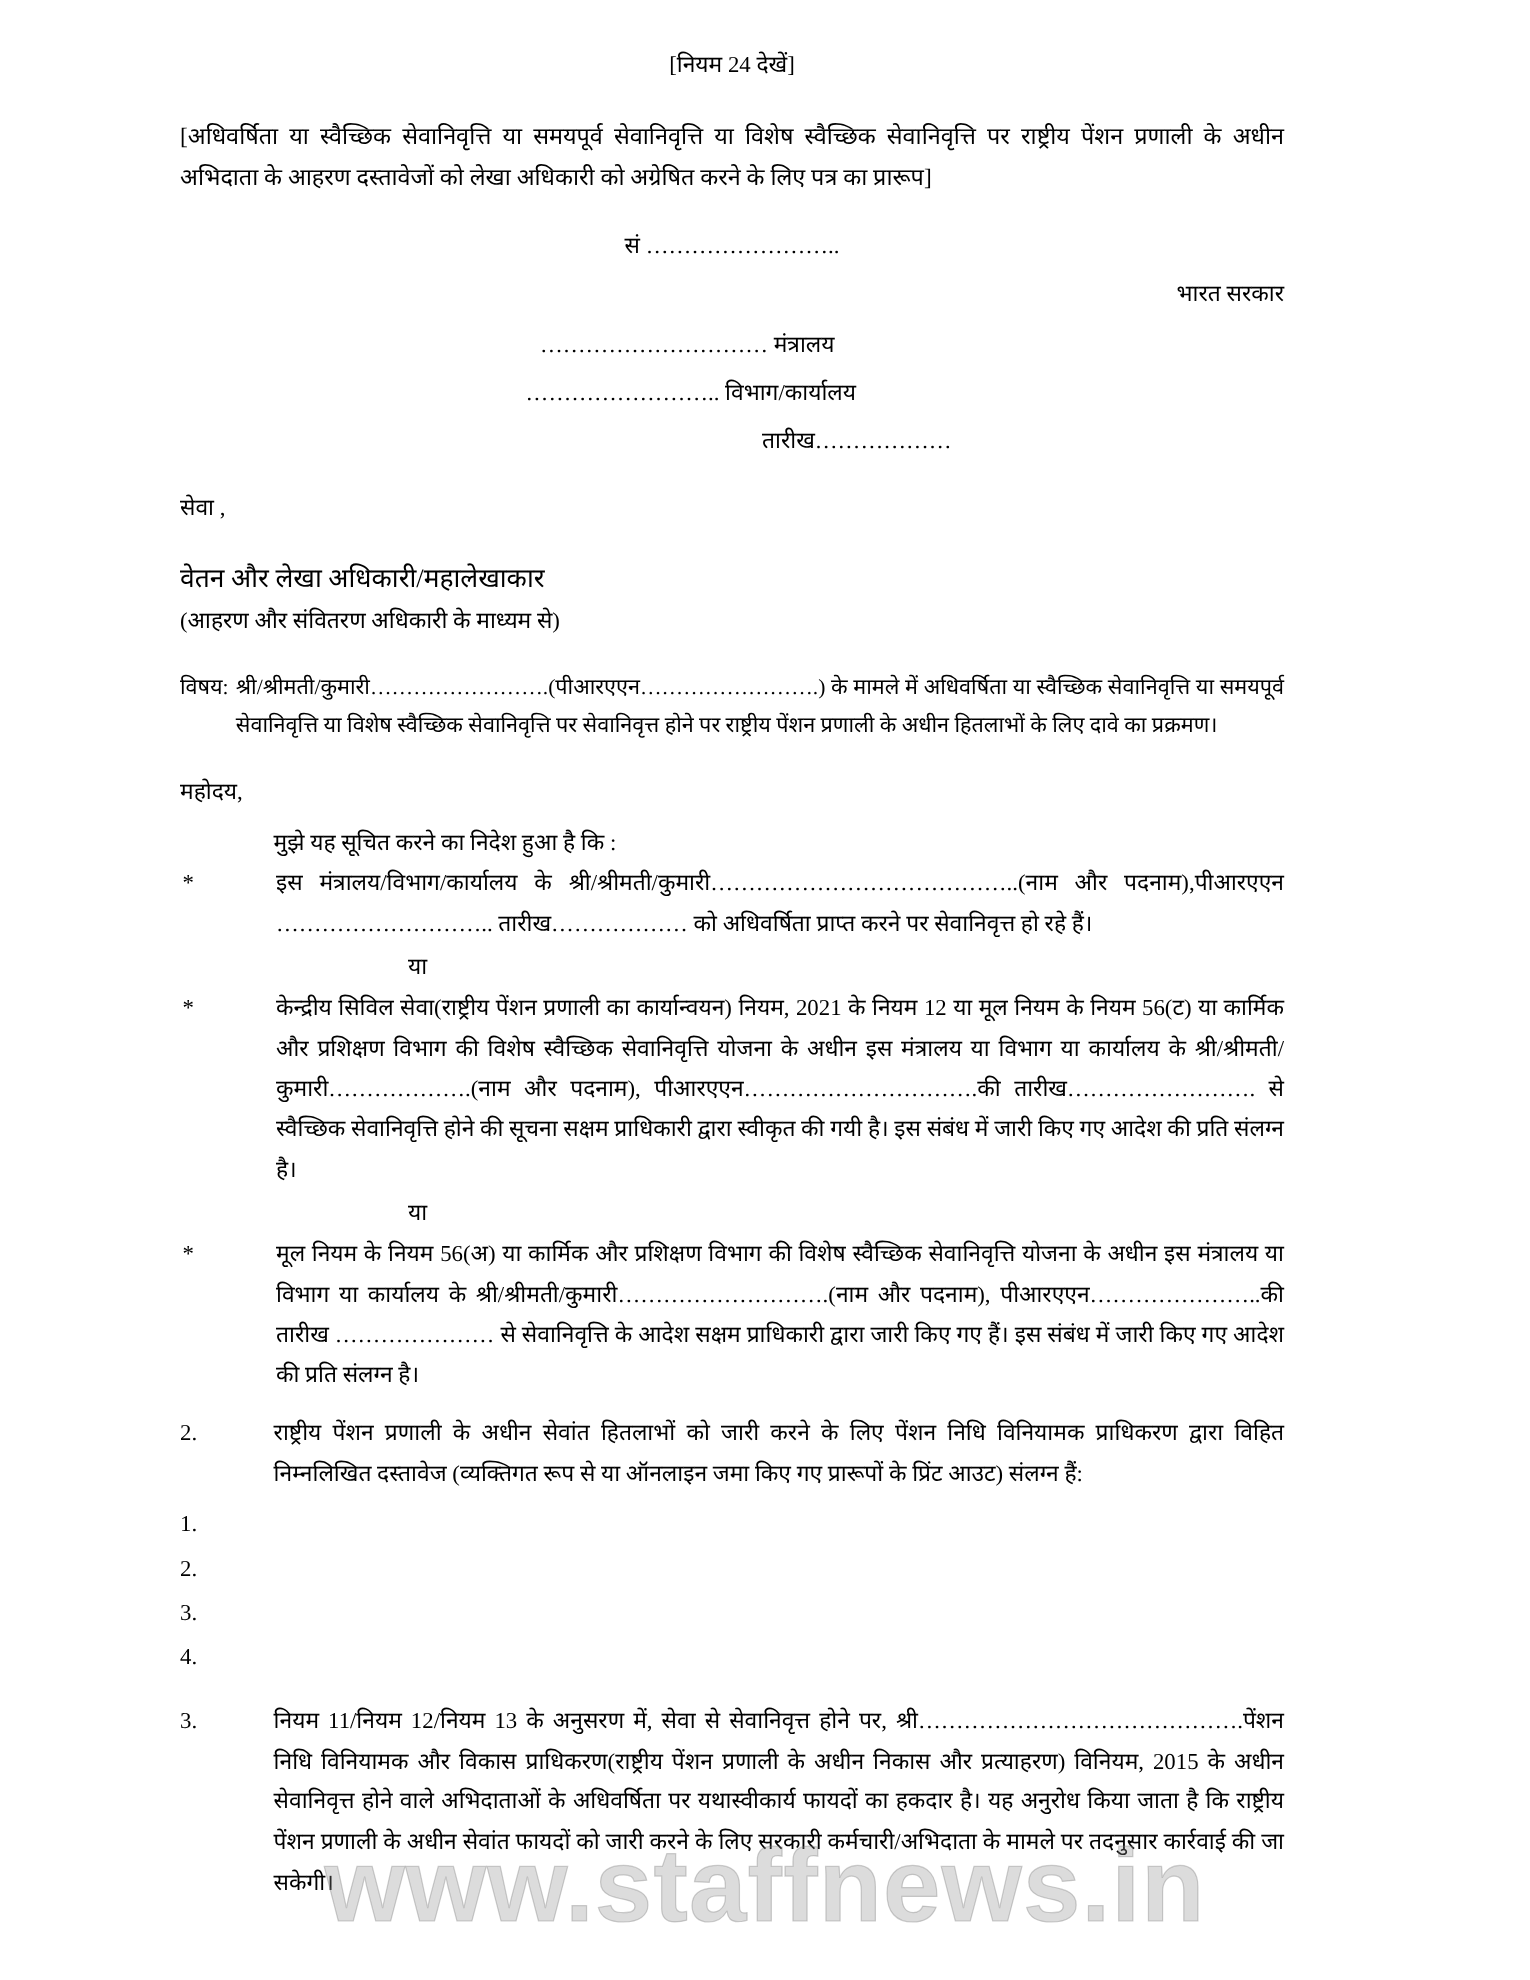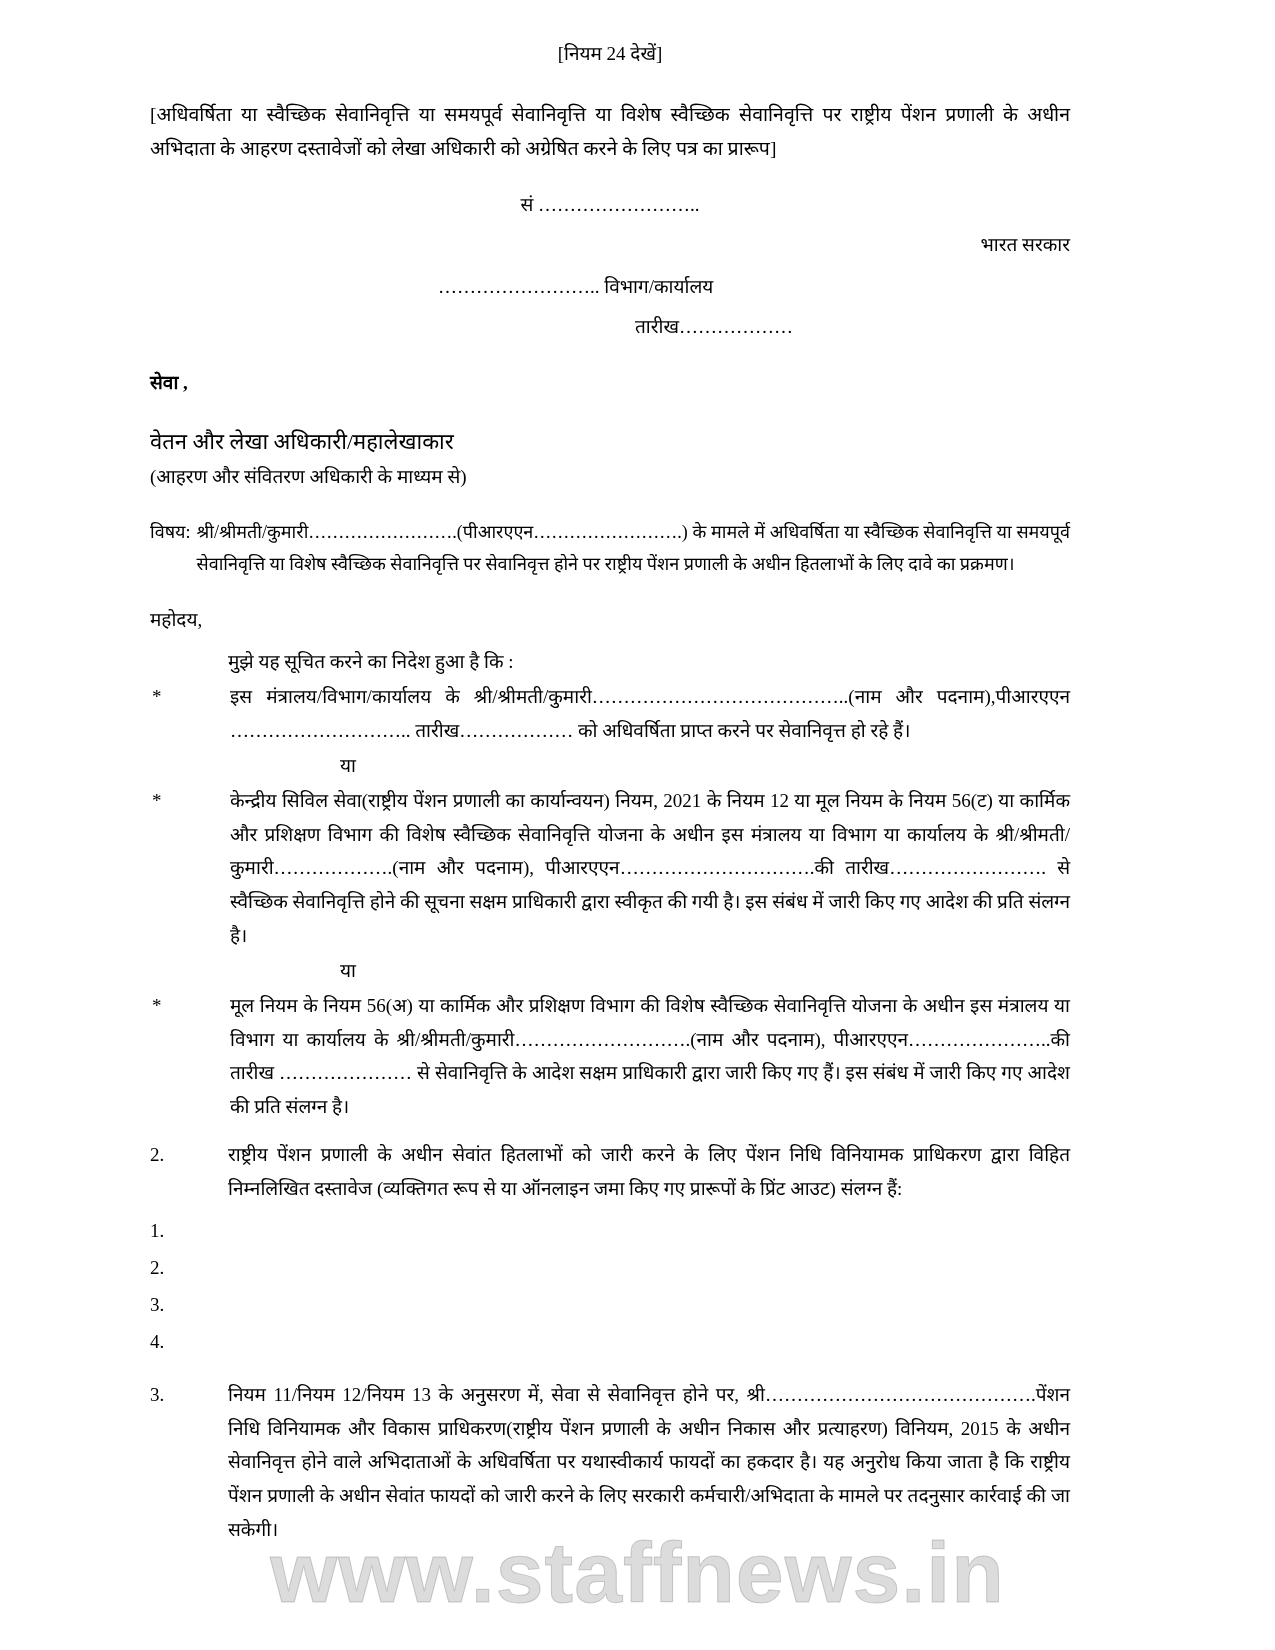--- a/index.html
+++ b/index.html
@@ -44,21 +44,21 @@
   }
   .addr-line {
     font-size: 19px;
     margin: 0 0 14px 0;
   }
   .to-line { text-align: center; }
   .govt { text-align: right; margin-bottom: 16px; }
   .min-line { padding-left: 300px; }
   .dept-line { padding-left: 288px; }
   .date-line { padding-left: 485px; margin-bottom: 30px; }
-  .seva { font-size: 19px; margin: 26px 0 30px 0; font-weight: bold; }
+  .seva { font-size: 19px; margin: 26px 0 30px 0; }
   .block { font-size: 22px; margin: 0 0 8px 0; }
   .block2 { font-size: 19px; margin: 0 0 28px 0; }
   .subject-wrap {
     font-size: 18px;
     margin: 0 0 26px 0;
     display: flex;
     line-height: 1.75;
   }
   .subject-label { flex: 0 0 auto; padding-right: 6px; }
   .subject-body { text-align: justify; }
@@ -112,20 +112,21 @@
 
 <div class="page">
   <div class="content">
 
     <div class="rule-ref">[नियम 24 देखें]</div>
 
     <div class="title">[अधिवर्षिता या स्वैच्छिक सेवानिवृत्ति या समयपूर्व सेवानिवृत्ति या विशेष स्वैच्छिक सेवानिवृत्ति पर राष्ट्रीय पेंशन प्रणाली के अधीन अभिदाता के आहरण दस्तावेजों को लेखा अधिकारी को अग्रेषित करने के लिए पत्र का प्रारूप]</div>
 
     <div class="addr-line to-line">सं ……………………..</div>
     <div class="addr-line govt">भारत सरकार</div>
+    <div class="addr-line min-line">………………………… मंत्रालय</div>
     <div class="addr-line dept-line">…………………….. विभाग/कार्यालय</div>
     <div class="addr-line date-line">तारीख………………</div>
 
     <div class="seva">सेवा ,</div>
 
     <div class="block">वेतन और लेखा अधिकारी/महालेखाकार</div>
     <div class="block2">(आहरण और संवितरण अधिकारी के माध्यम से)</div>
 
     <div class="subject-wrap">
       <div class="subject-label">विषय:</div>

